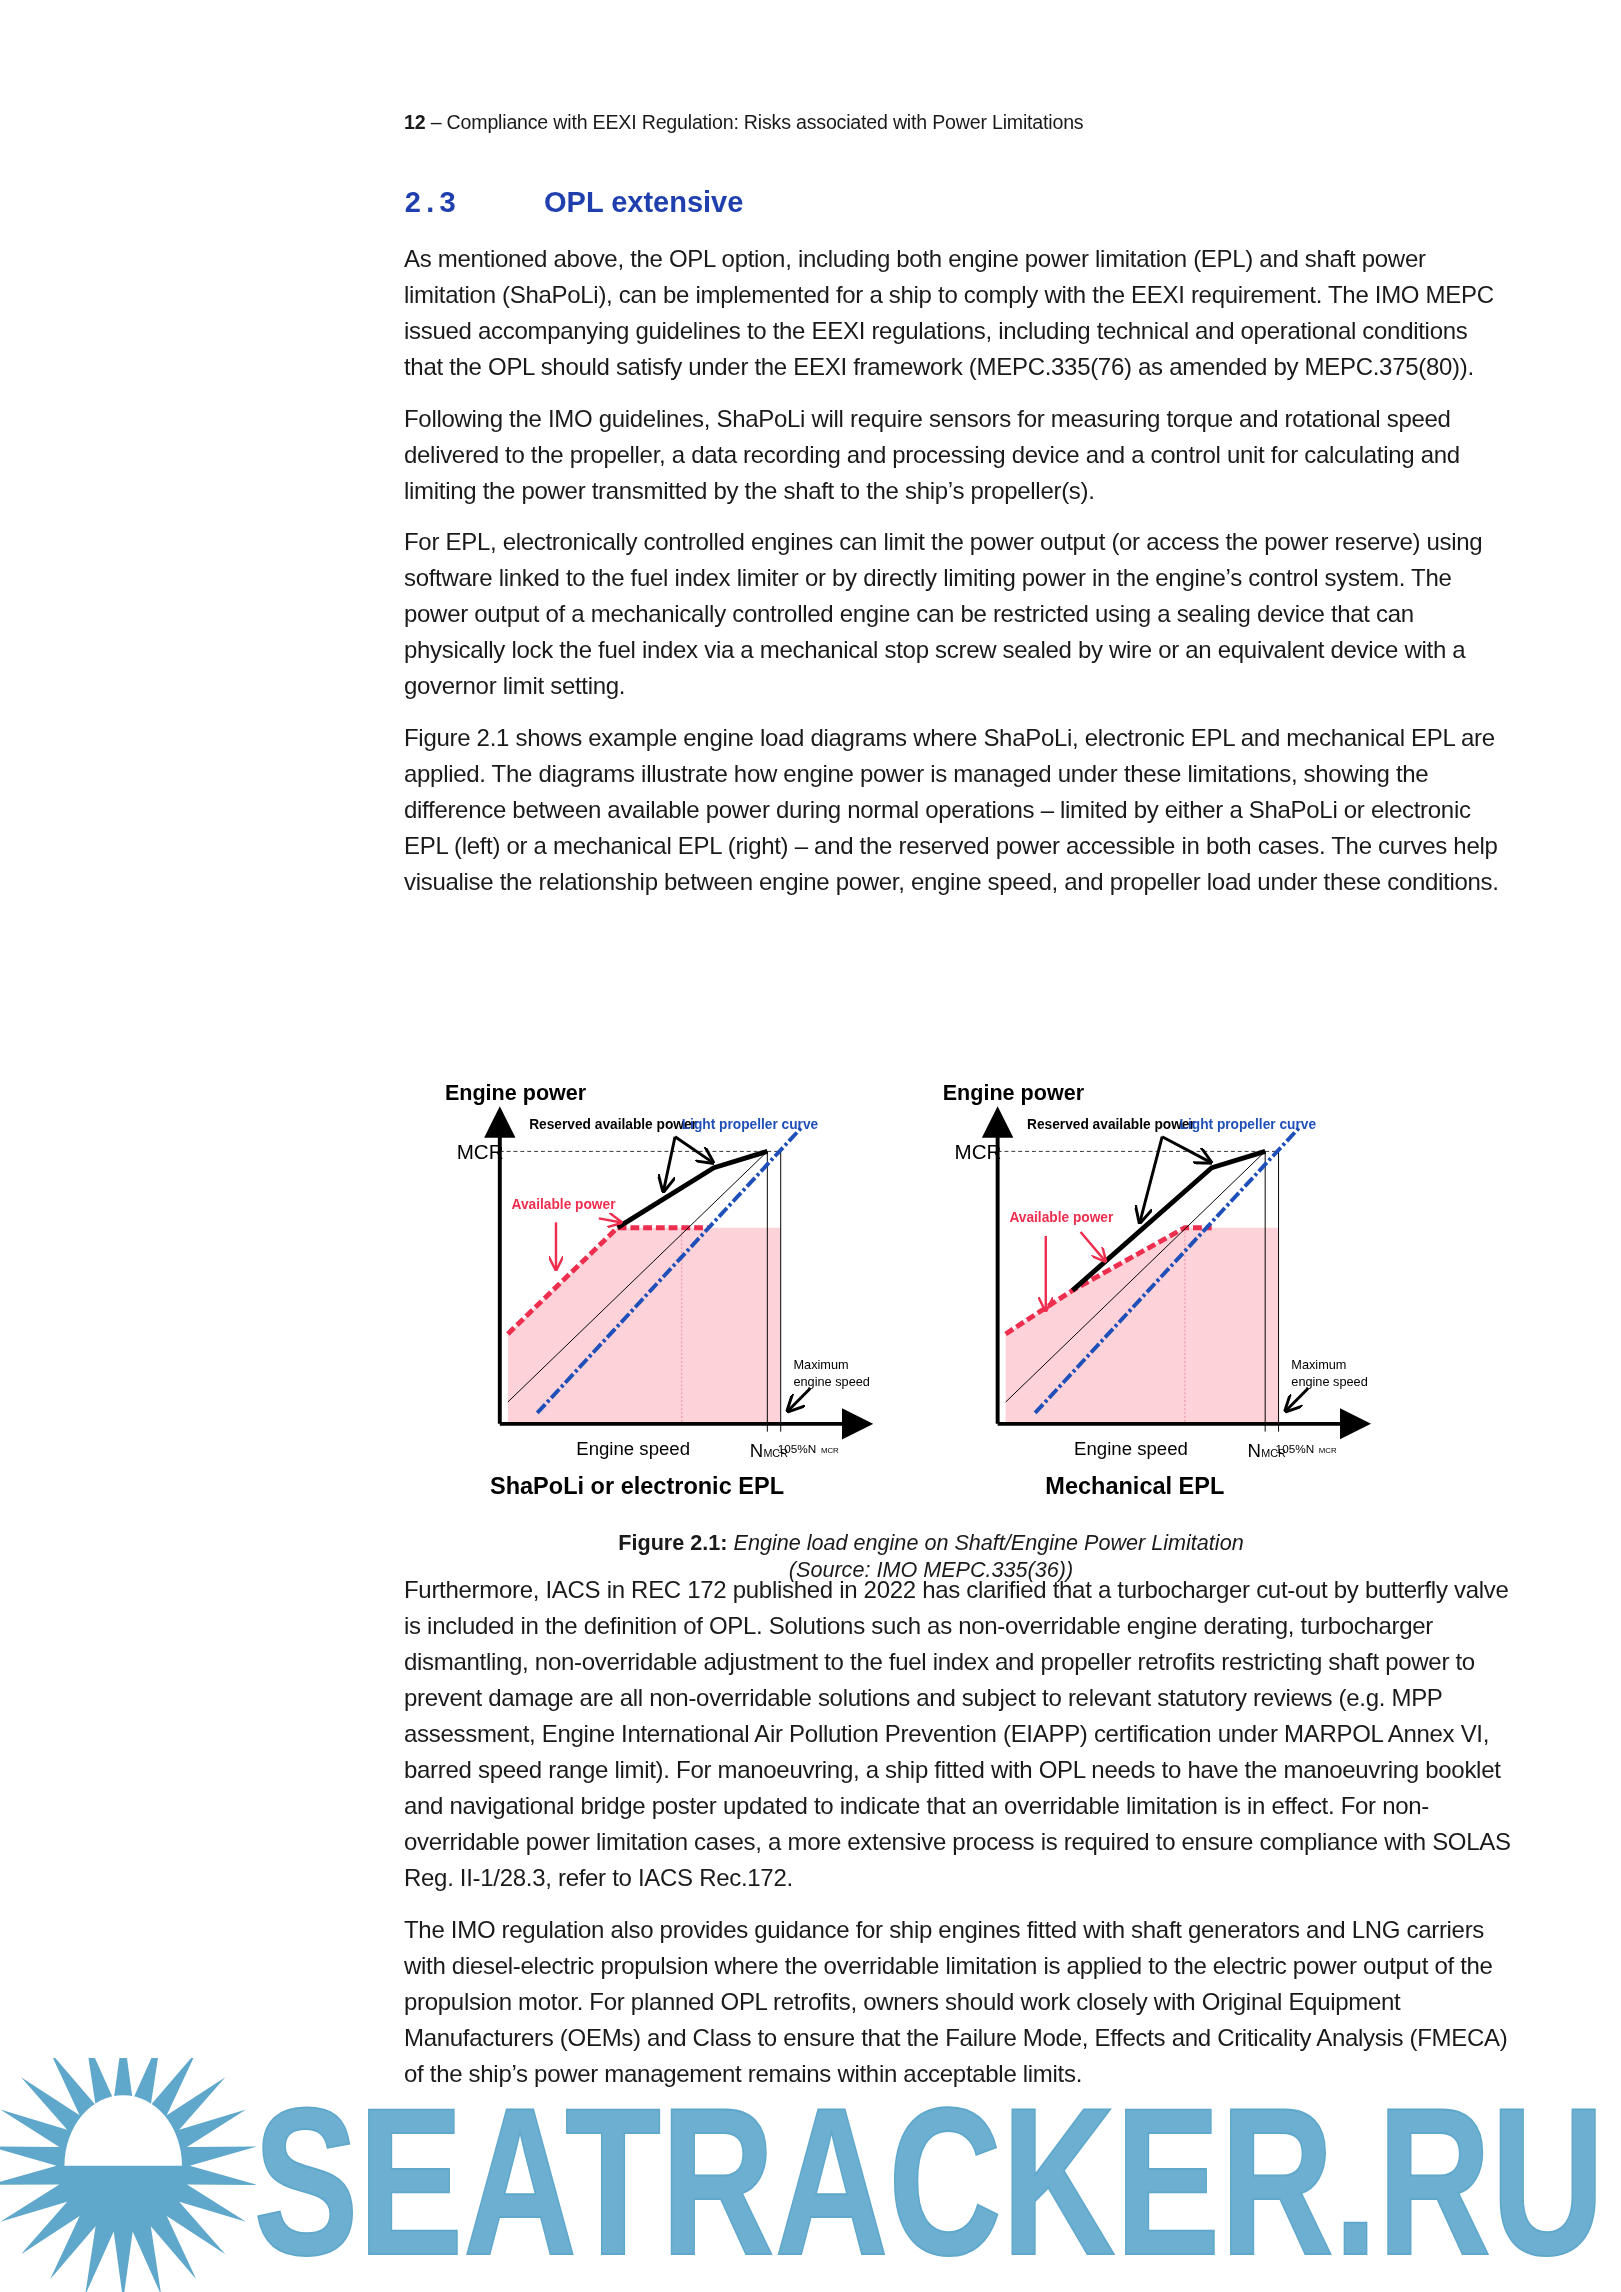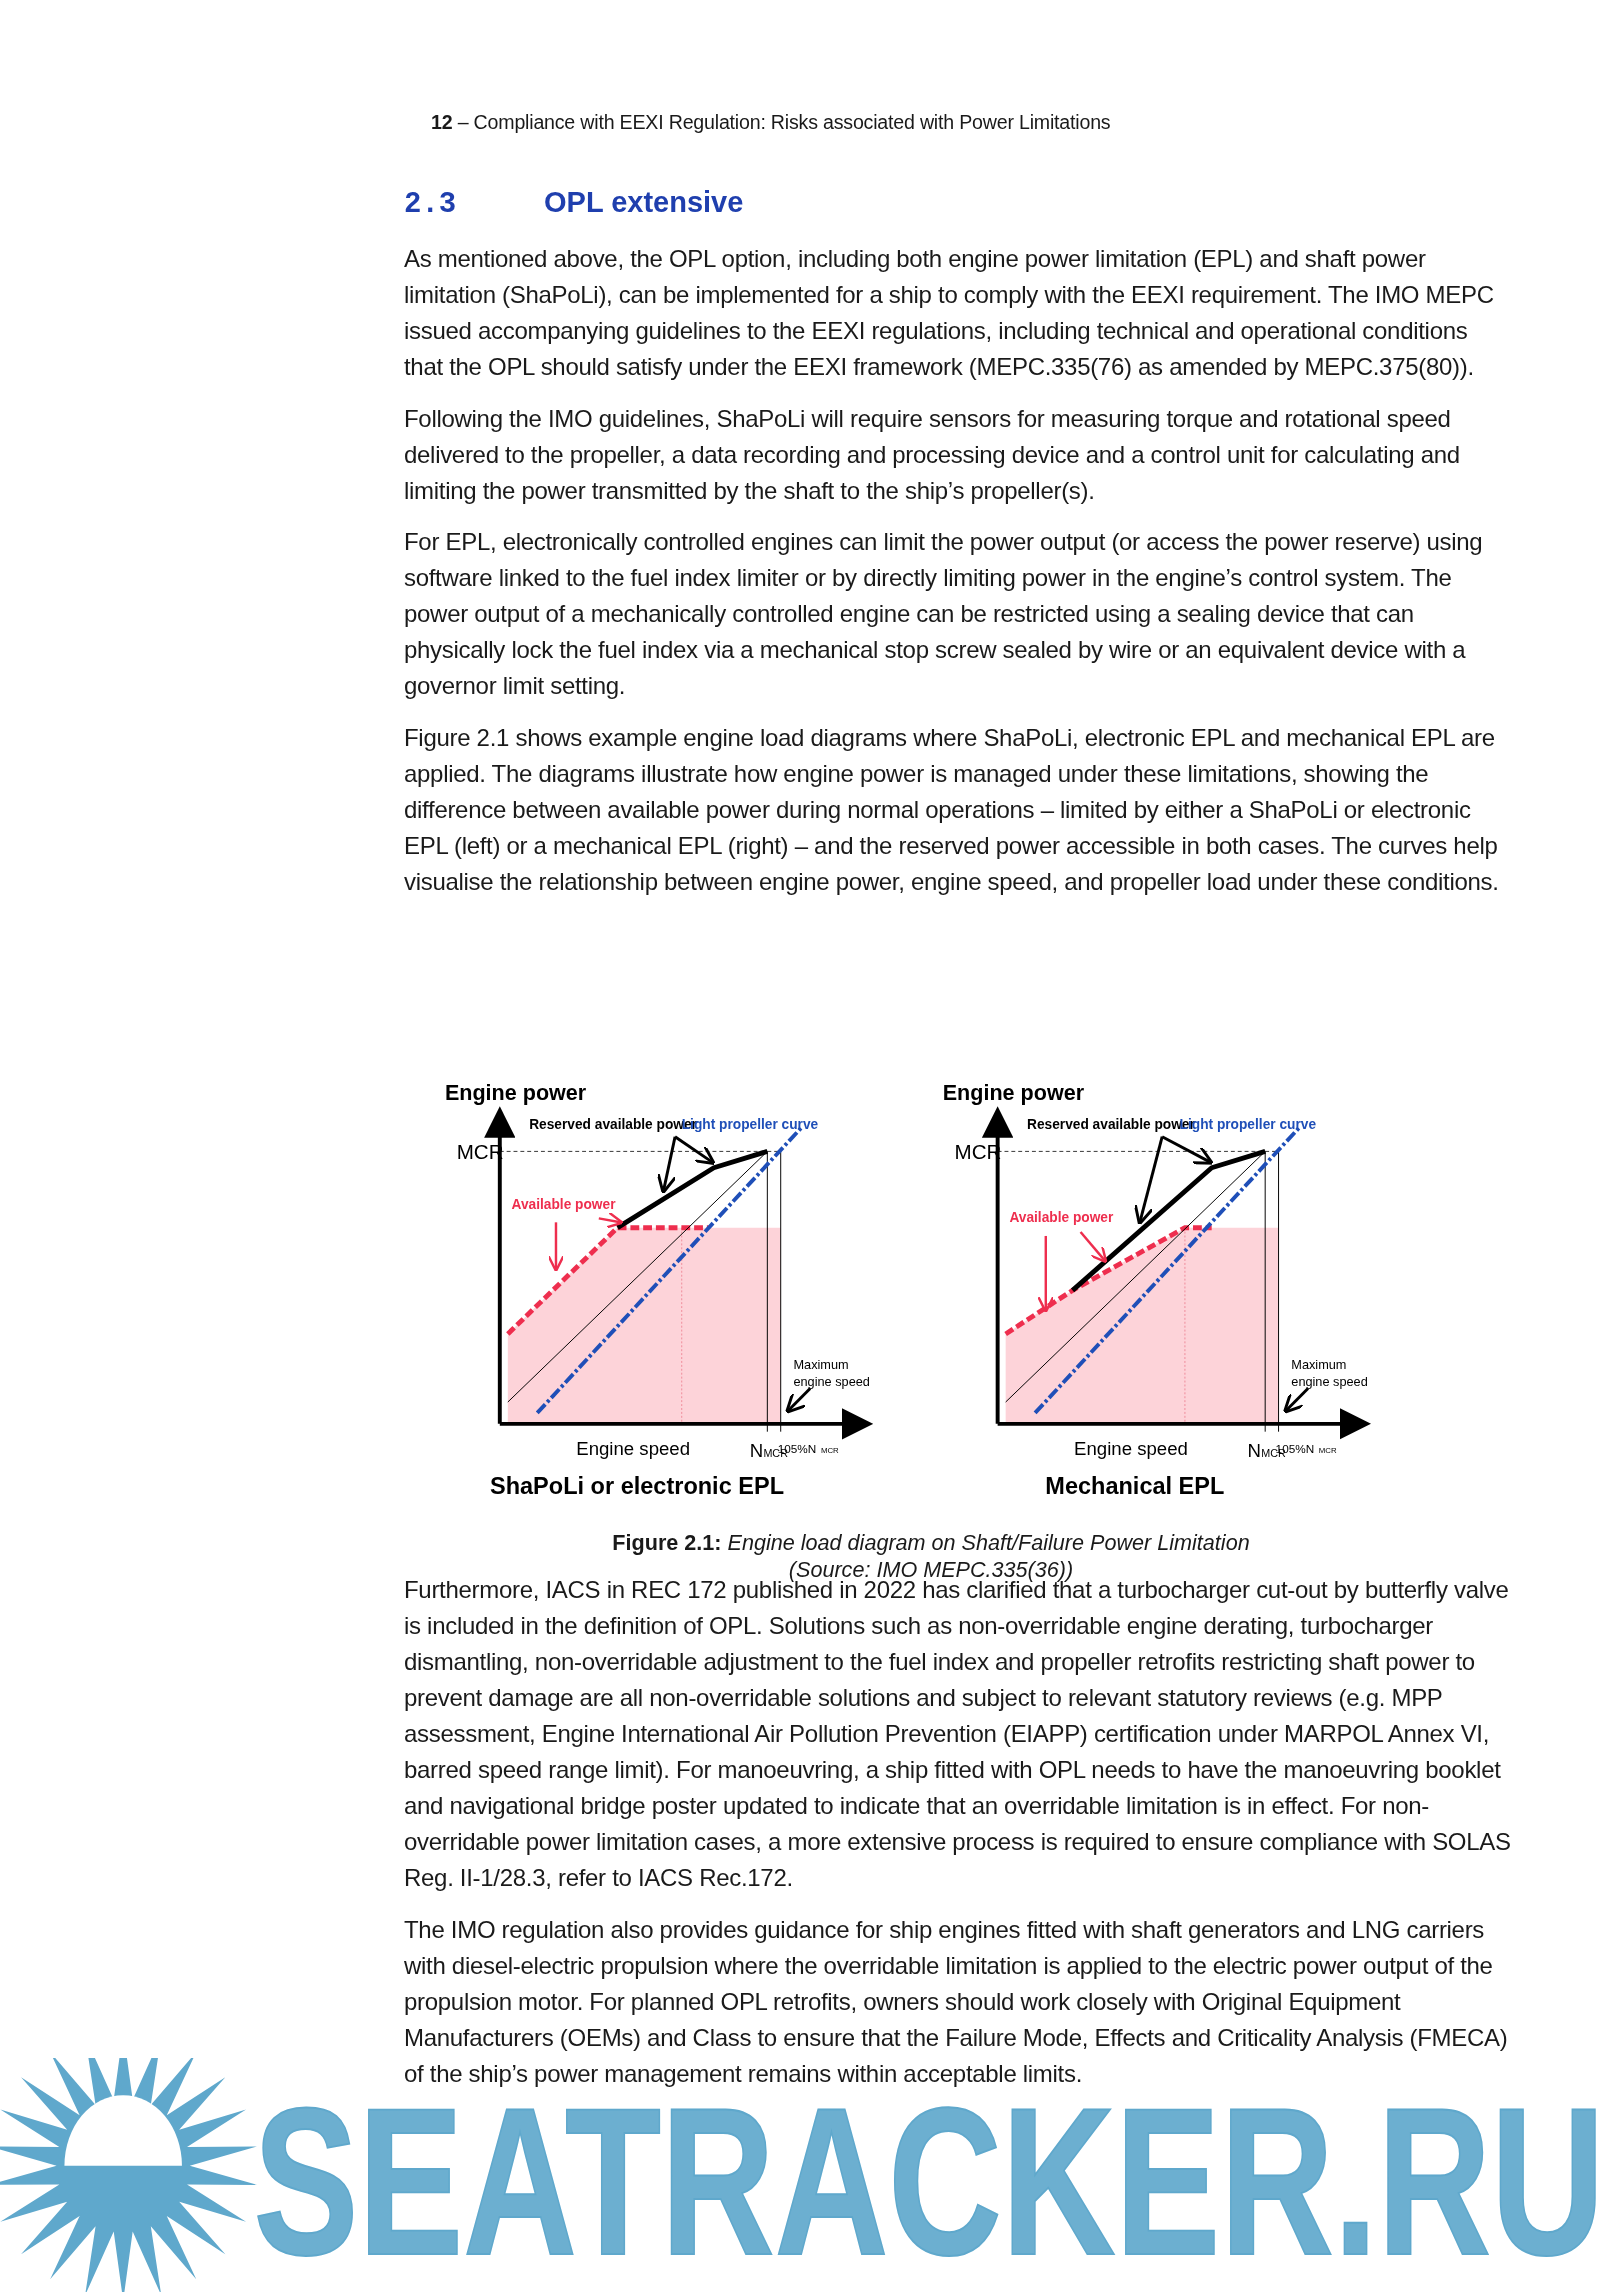--- a/index.html
+++ b/index.html
@@ -1,18 +1,18 @@
 <!DOCTYPE html>
 <html><head>
 <meta charset="utf-8">
 <style>
   html, body { margin: 0; padding: 0; background: #ffffff; }
   body { width: 1621px; height: 2293px; position: relative; overflow: hidden;
          font-family: "Liberation Sans", sans-serif; color: #1a1a1a; }
-  .page-header { position: absolute; left: 404px; top: 111px; font-size: 19.6px; letter-spacing: -0.2px; margin-left: 27px; }
+  .page-header { position: absolute; left: 404px; top: 111px; font-size: 19.6px; letter-spacing: -0.2px; }
   .page-header .num { font-weight: bold; }
   .section-title { position: absolute; left: 404px; top: 186px; font-size: 29px; font-weight: bold; color: #1f3fae; }
   .section-title .sec-num { display: inline-block; width: 140px; font-family: Liberation Mono, monospace; }
   .body-text { position: absolute; left: 404px; width: 1108px; font-size: 24px; line-height: 36px; letter-spacing: -0.3px; }
   .body-text p { margin: 0 0 15.7px 0; }
   #p-group-1 { top: 241px; }
   #p-group-2 { top: 1572px; }
   .figure { position: absolute; left: 392px; top: 1068px; width: 1078px; height: 451px; }
   .figure svg { position: absolute; left: 0; top: 0; }
   .fig-caption { position: absolute; left: 392px; top: 1529px; width: 1078px; text-align: center; font-size: 21.6px; line-height: 27.4px; }
@@ -115,21 +115,21 @@
         <path d="M667.14,171.28 L667.14,246.24" stroke="#ee2e4e" stroke-width="2.5" fill="none" marker-end="url(#arrowRed)"></path>
         <path d="M702.63,167.28 L727.2,196.20000000000002" stroke="#ee2e4e" stroke-width="2.5" fill="none" marker-end="url(#arrowRed)"></path>
         <path d="M934.6500000000001,326.86 L912.6500000000001,349.1" stroke="#000" stroke-width="3" fill="none" marker-end="url(#arrowOpen)"></path>
       </g>
   </svg>
 </div>
 
 <div class="fig-caption">
   <div>
     <span class="label">Figure 2.1:</span>
-    <span class="text">Engine load diagram on Shaft/Failure Power Limitation</span>
+    <span class="text">Engine load engine on Shaft/Engine Power Limitation</span>
   </div>
   <div class="text">(Source: IMO MEPC.335(36))</div>
 </div>
 
 <div class="body-text" id="p-group-2">
   <p>Furthermore, IACS in REC 172 published in 2022 has clarified that a turbocharger cut-out by butterfly valve is included in the definition of OPL. Solutions such as non-overridable engine derating, turbocharger dismantling, non-overridable adjustment to the fuel index and propeller retrofits restricting shaft power to prevent damage are all non-overridable solutions and subject to relevant statutory reviews (e.g. MPP assessment, Engine International Air Pollution Prevention (EIAPP) certification under MARPOL Annex VI, barred speed range limit). For manoeuvring, a ship fitted with OPL needs to have the manoeuvring booklet and navigational bridge poster updated to indicate that an overridable limitation is in effect. For non-overridable power limitation cases, a more extensive process is required to ensure compliance with SOLAS Reg. II-1/28.3, refer to IACS Rec.172.</p>
   <p>The IMO regulation also provides guidance for ship engines fitted with shaft generators and LNG carriers with diesel-electric propulsion where the overridable limitation is applied to the electric power output of the propulsion motor. For planned OPL retrofits, owners should work closely with Original Equipment Manufacturers (OEMs) and Class to ensure that the Failure Mode, Effects and Criticality Analysis (FMECA) of the ship’s power management remains within acceptable limits.</p>
 </div>
 
 <svg class="watermark" width="1621" height="234" viewBox="0 0 1654 239">

